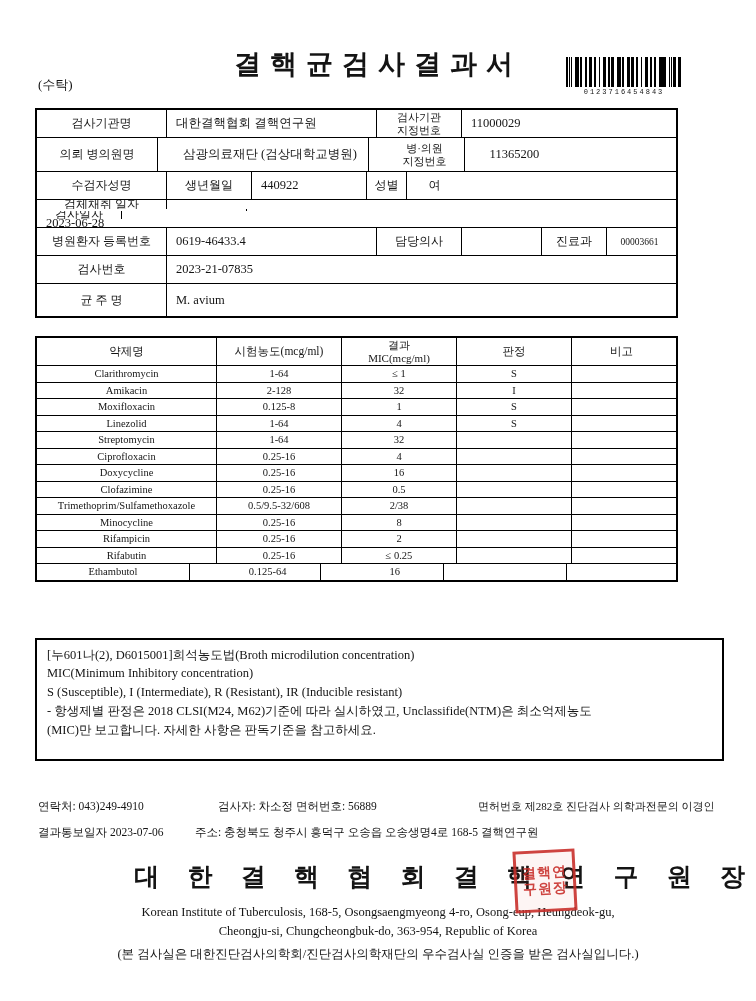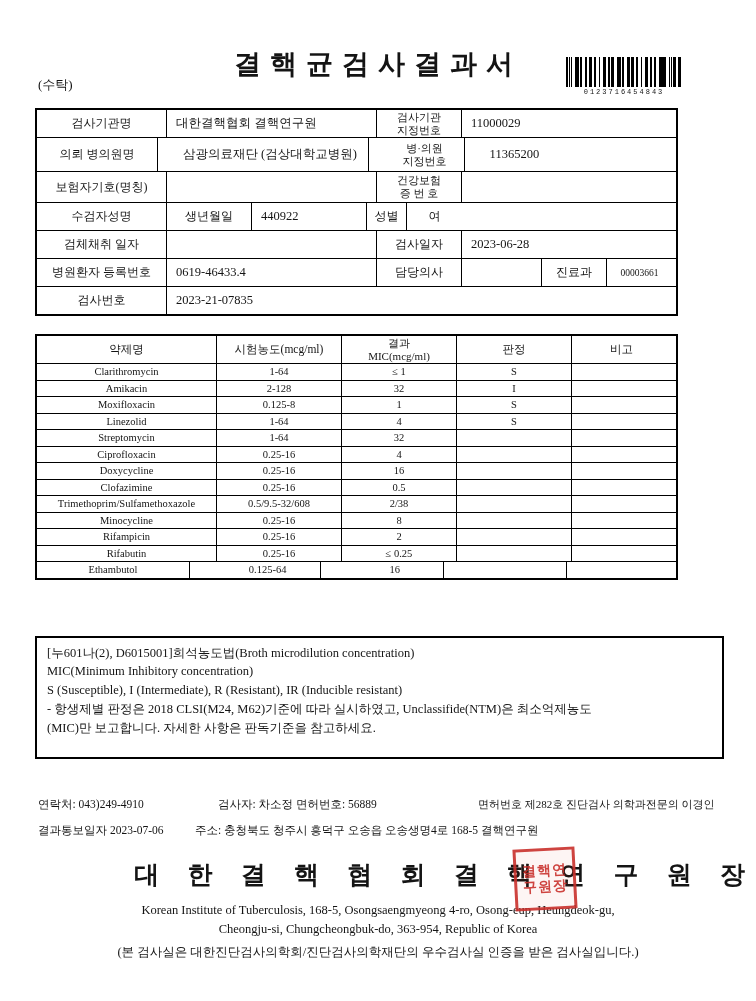--- a/index.html
+++ b/index.html
@@ -27,21 +27,21 @@
   .irow:last-child{border-bottom:none;}
   .ic{border-right:1px solid #000;display:flex;align-items:center;justify-content:center;
       text-align:center;font-size:12px;padding:1px 3px;box-sizing:border-box;overflow:hidden;}
   .ic:last-child{border-right:none;}
   .ic.val{justify-content:flex-start;text-align:left;padding-left:9px;font-size:12.5px;}
   .c-l{width:130px;} .c-v{width:210px;} .c-l2{width:85px;} .c-v2{width:210px;}
   .c-v2a{width:115px;} .c-sexl{width:40px;} .c-sexv{width:55px;}
   .c-doc{width:80px;} .c-deptl{width:65px;} .c-deptv{width:65px;font-size:9.5px;}
   .c-wide{width:505px;}
   .rh1{height:27px;} .rh2{height:33px;gap:16px;} .rh3{height:30px;} .rh4{height:27px;}
-  .rh5{height:27px;} .rh6{height:27px;} .rh7{height:27px;} .rh8{height:27px;} .rh9{height:32px;}
+  .rh5{height:27px;flex-direction:column;} .rh6{height:27px;} .rh7{height:27px;} .rh8{height:27px;} .rh9{height:32px;}
   .two{font-size:11px;line-height:1.18;}
 
   
   .dtable{margin:18px 0 0 35px;width:639px;border:2px solid #000;}
   .dhead{display:flex;border-bottom:1px solid #000;height:27px;font-size:11.5px;}
   .drow{display:flex;border-bottom:1px solid #000;height:15.5px;font-size:10.5px;}
   .drow:last-child{border-bottom:none;gap:25px;}
   .dc{border-right:1px solid #000;display:flex;align-items:center;justify-content:center;
       text-align:center;box-sizing:border-box;overflow:hidden;}
   .dc:last-child{border-right:none;}
@@ -92,27 +92,20 @@
 지정번호</div>
       <div class="ic val c-v2">11000029</div>
     </div>
     <div class="irow rh2">
       <div class="ic c-l">의뢰 병의원명</div>
       <div class="ic val c-v">삼광의료재단 (검상대학교병원)</div>
       <div class="ic c-l2 two pre">병·의원
 지정번호</div>
       <div class="ic val c-v2">11365200</div>
     </div>
-    <div class="irow rh3">
-      <div class="ic c-l">보험자기호(명칭)</div>
-      <div class="ic val c-v"></div>
-      <div class="ic c-l2 two pre">건강보험
-증 번 호</div>
-      <div class="ic val c-v2"></div>
-    </div>
     <div class="irow rh4">
       <div class="ic c-l">수검자성명</div>
       <div class="ic c-l2">생년월일</div>
       <div class="ic val c-v2a">440922</div>
       <div class="ic c-sexl">성별</div>
       <div class="ic c-sexv">여</div>
     </div>
     <div class="irow rh5">
       <div class="ic c-l">검체채취 일자</div>
       <div class="ic val c-v"></div>
@@ -123,20 +116,24 @@
       <div class="ic c-l">병원환자 등록번호</div>
       <div class="ic val c-v">0619-46433.4</div>
       <div class="ic c-l2">담당의사</div>
       <div class="ic val c-doc"></div>
       <div class="ic c-deptl">진료과</div>
       <div class="ic c-deptv">00003661</div>
     </div>
     <div class="irow rh8">
       <div class="ic c-l">검사번호</div>
       <div class="ic val c-wide">2023-21-07835</div>
+    </div>
+    <div class="irow rh9">
+      <div class="ic c-l">균 주 명</div>
+      <div class="ic val c-wide">M. avium</div>
     </div>
   </div>
 
   <div class="dtable">
     <div class="dhead">
       <div class="dc w-name">약제명</div>
       <div class="dc w-range">시험농도(mcg/ml)</div>
       <div class="dc w-mic pre two">결과
 MIC(mcg/ml)</div>
       <div class="dc w-res">판정</div>

